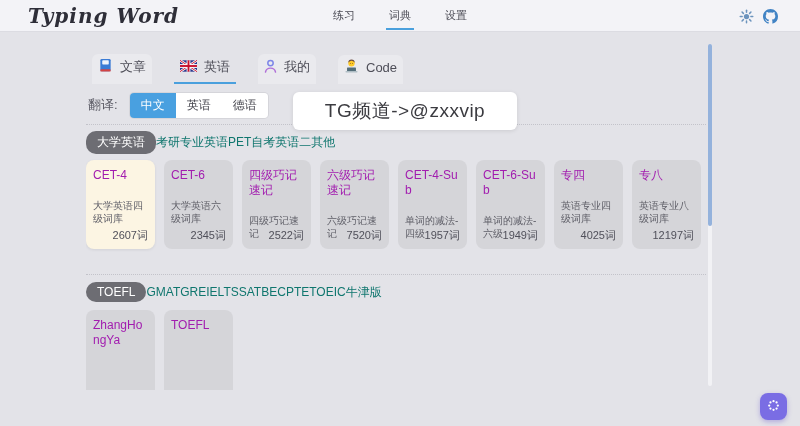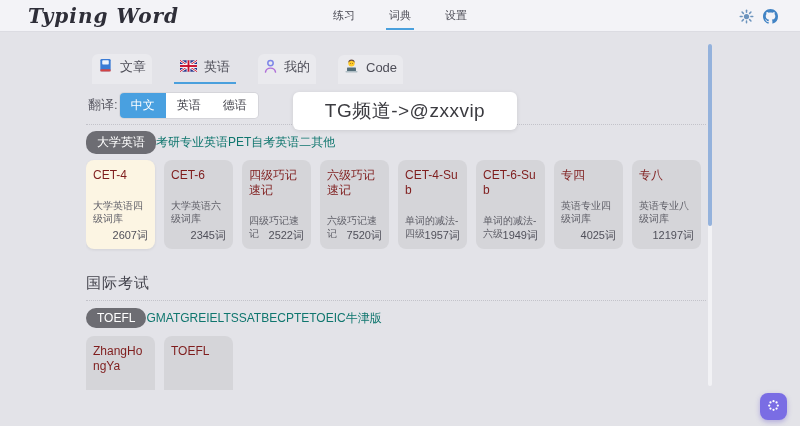--- a/index.html
+++ b/index.html
@@ -17,35 +17,35 @@
   .hicon { width:15px; height:15px; display:inline-flex; cursor:pointer; }
 
   
   .main { position:absolute; left:86px; top:42px; width:620px; height:348px; overflow:hidden; }
 
   .tabs { display:flex; align-items:center; gap:22px; margin-top:12px; margin-left:6px; height:30px; }
   .tab { display:flex; align-items:center; gap:7px; font-size:13px; color:#4e4e58; padding:4px 6px 6px; border-bottom:2px solid transparent; cursor:pointer; background:rgba(255,255,255,0.25); border-radius:6px 6px 0 0; }
   .tab.active { border-bottom:2px solid #4aa0dd; border-radius:0; background:transparent; }
 
   .translate-row { display:flex; align-items:center; margin-top:9px; margin-left:2px; height:24px; }
-  .translate-label { font-size:13px; color:#5a5a64; margin-right:2px; }
+  .translate-label { font-size:13px; color:#5a5a64; margin-right:12px; }
   .seg-group { display:flex; border-radius:4px; overflow:hidden; box-shadow:0 0 0 1px #d5d5da; }
   .seg { font-size:12px; color:#46464e; background:#ffffff; padding:4px 11px; cursor:pointer; border:none; }
   .seg.active { background:#49a0e0; color:#ffffff; }
 
   .section-title { font-size:15px; color:#43434c; margin-top:12px; letter-spacing:1px; }
   .dotted { border:none; border-bottom:1px dotted #c3c3ca; margin-top:7px; }
   .chips { display:flex; align-items:center; margin-top:8px; height:18px; }
   .chip { font-size:12px; color:#0f766e; cursor:pointer; white-space:nowrap; }
   .chip.active { background:#6d6d73; color:#ffffff; padding:3px 11px; border-radius:10px; }
 
   .cards { display:flex; gap:9px; margin-top:9px; }
   .card { position:relative; width:69px; height:89px; background:#d5d5d9; border-radius:8px; padding:8px 7px; cursor:pointer; flex:none; }
   .card.selected { background:#fcf5e3; box-shadow:0 1px 3px rgba(0,0,0,0.08); }
-  .card-name { font-size:12px; color:#7f1d1d; line-height:1.25; word-break:break-all; }
+  .card-name { font-size:12px; color:#a21caf; line-height:1.25; word-break:break-all; }
   .card-desc { font-size:10px; color:#5e5e67; line-height:1.3; margin-top:16px; word-break:break-all; }
   .card-count { position:absolute; right:7px; bottom:6px; font-size:11px; color:#50505a; }
   .cards.clipped .card { height:89px; }
 
   .sec2 { margin-top:25px; }
 
   
   .watermark { position:absolute; left:293px; top:92px; width:224px; height:38px; background:#ffffff; border-radius:6px; box-shadow:0 1px 4px rgba(0,0,0,0.10); display:flex; align-items:center; justify-content:center; font-size:19px; color:#3b3b40; z-index:6; letter-spacing:0.5px; }
 
   
@@ -197,21 +197,20 @@
         </div>
         <div class="card">
           <div class="card-name">专八</div>
           <div class="card-desc">英语专业八级词库</div>
           <div class="card-count">12197词</div>
         </div>
       </div>
     </div>
 
     <div class="sec2">
-      <div class="section-title">国际考试</div>
       <hr class="dotted">
       <div class="chips">
         <span class="chip active">TOEFL</span>
         <span class="chip">GMAT</span>
         <span class="chip">GRE</span>
         <span class="chip">IELTS</span>
         <span class="chip">SAT</span>
         <span class="chip">BEC</span>
         <span class="chip">PTE</span>
         <span class="chip">TOEIC</span>

